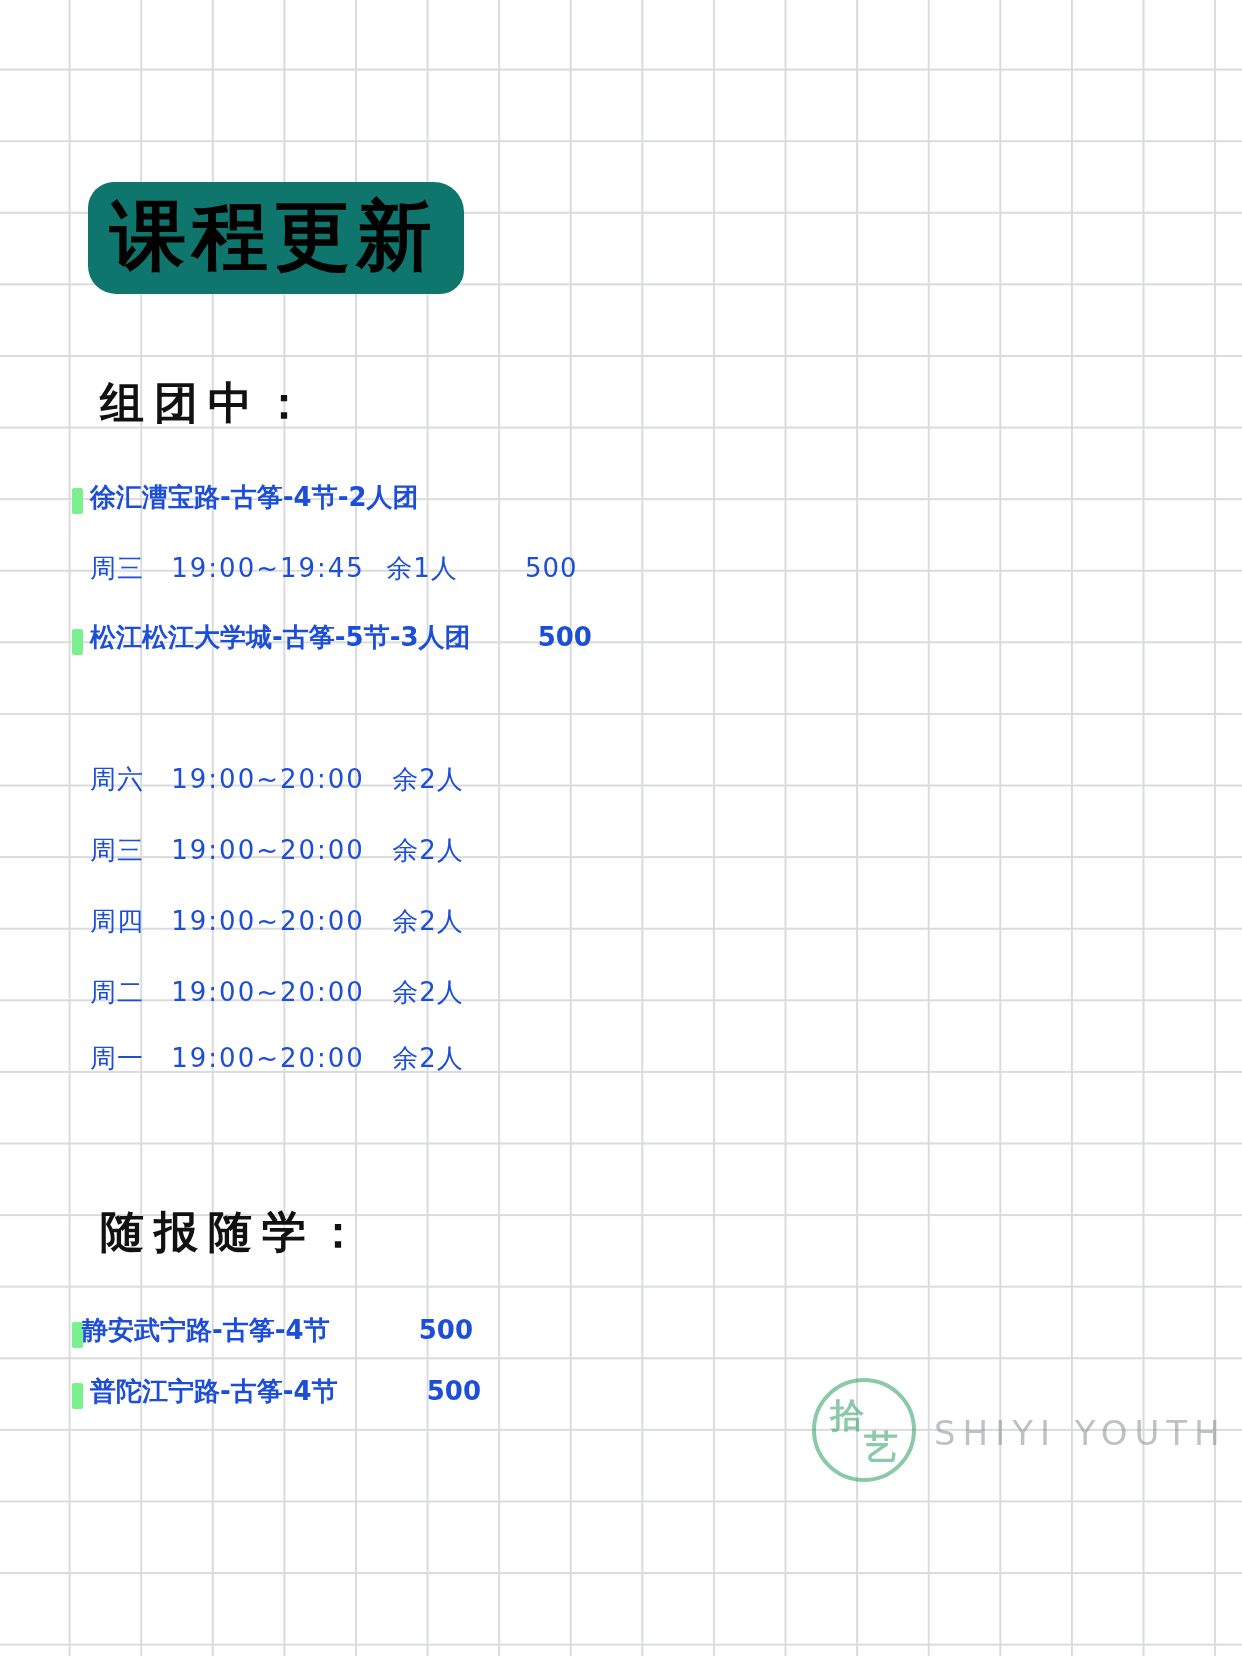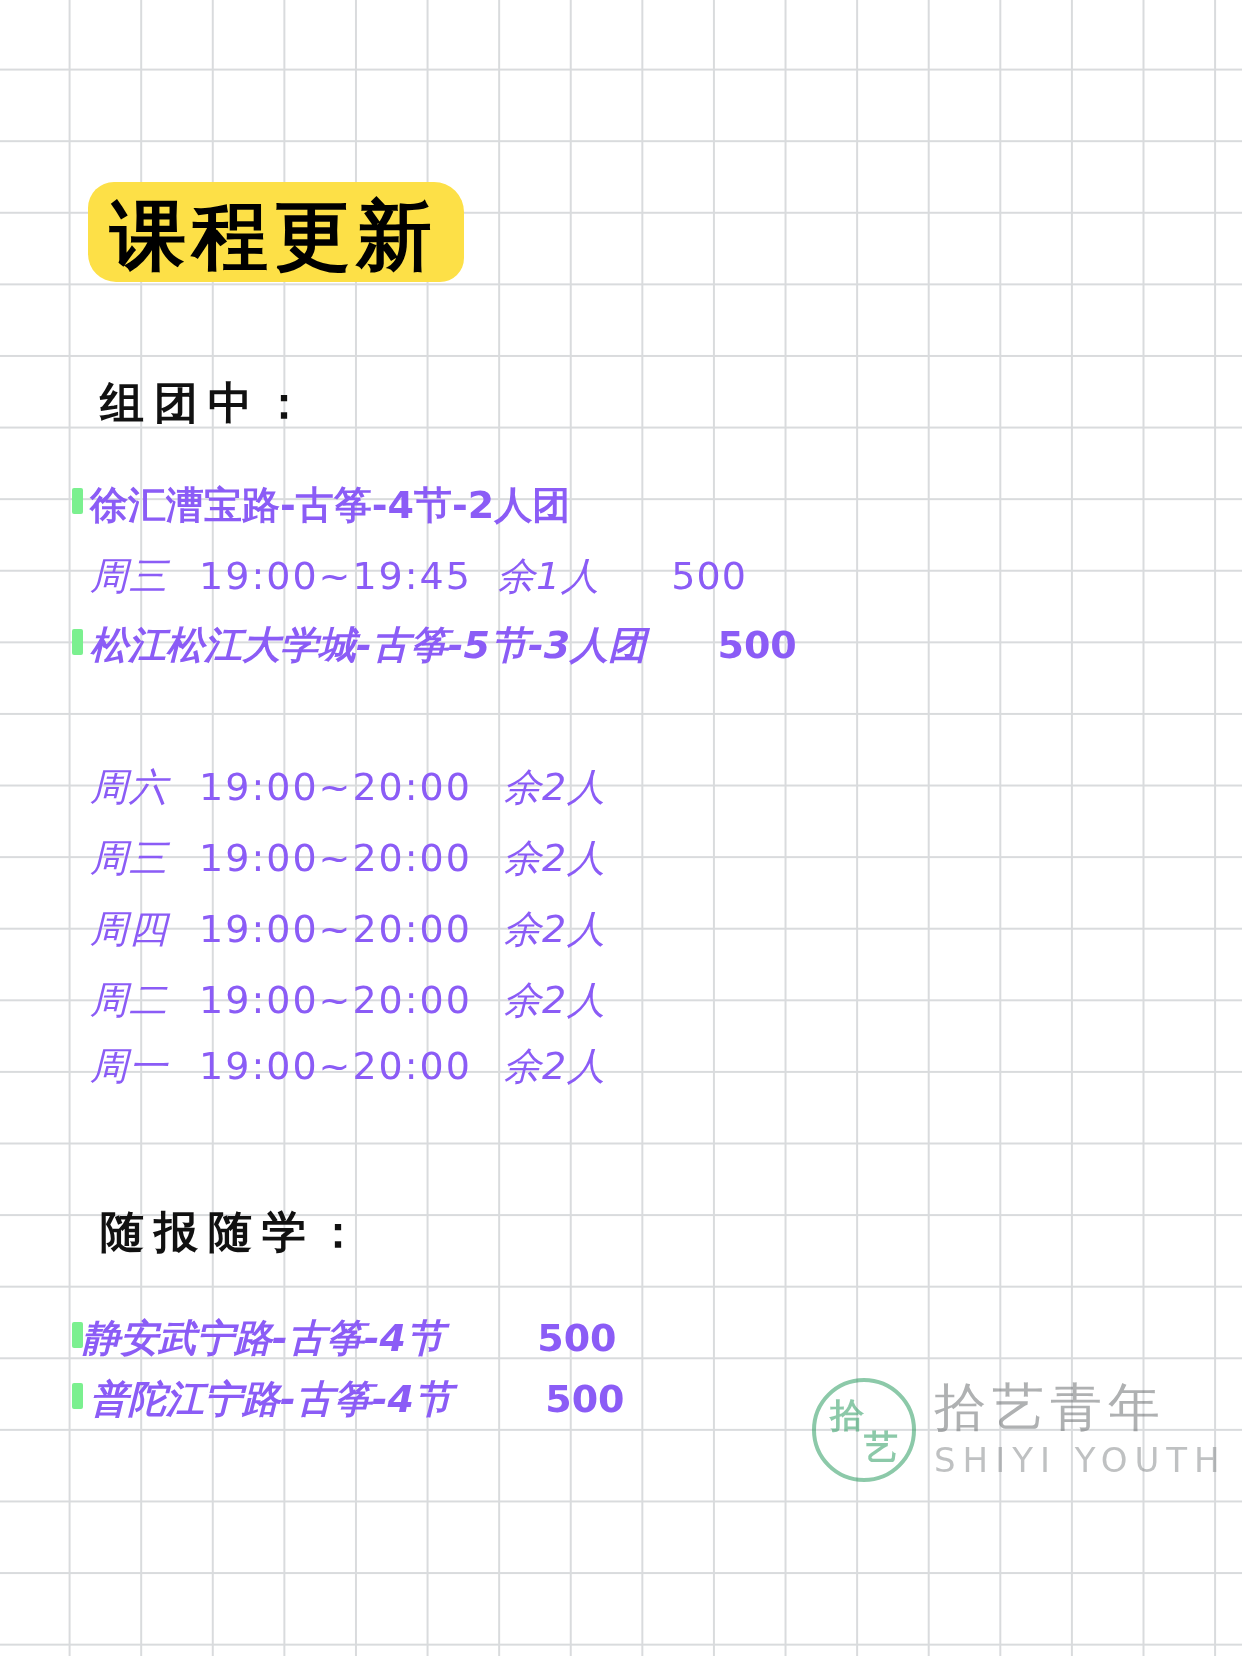--- a/index.html
+++ b/index.html
@@ -36,22 +36,22 @@
 
   
   #title-wrap {
     position: absolute;
     left: 88px;
     top: 182px;
   }
   #title-highlight {
     position: relative;
     display: inline-block;
-    padding: 14px 26px 6px 22px;
-    background: #fde047;
+    padding: 14px 26px 18px 22px;
+    background: #0f766e;
     border-radius: 26px 30px 24px 28px;
   }
   #title-text {
     font-size: 76px;
     line-height: 1.05;
     font-weight: 700;
     color: #000000;
     letter-spacing: 6px;
     white-space: nowrap;
   }
@@ -65,37 +65,37 @@
     letter-spacing: 10px;
     white-space: nowrap;
   }
   #heading-group { left: 100px; top: 374px; }
   #heading-dropin { left: 100px; top: 1203px; }
 
   
   .line {
     position: absolute;
     white-space: nowrap;
-    color: #8b5cf6;
-    font-size: 38px;
+    color: #1d4ed8;
+    font-size: 26px;
     letter-spacing: 1px;
     font-weight: 500;
   }
   .line.course {
     font-weight: 700;
     letter-spacing: 0px;
   }
   .bullet {
     position: absolute;
     width: 11px;
     height: 26px;
     background: #7bf08f;
     border-radius: 2px;
   }
-  .line .txt { display: inline-block; font-style: italic; }
+  .line .txt { display: inline-block; }
   .line .price {
     display: inline-block;
     margin-left: 58px;
   }
   .line.slot .time { letter-spacing: 2px; }
 
   
   #watermark {
     position: absolute;
     left: 812px;
@@ -213,18 +213,17 @@
     <span class="txt">普陀江宁路-古筝-4节</span>
     <span class="price" style="margin-left:80px;">500</span>
   </div>
 
   <div id="watermark">
     <div id="wm-mark">
       <span class="wm-ch wm-ch1">拾</span>
       <span class="wm-ch wm-ch2">艺</span>
     </div>
     <div id="wm-text">
-      <div id="wm-title">拾艺青年</div>
       <div id="wm-sub">SHIYI YOUTH</div>
     </div>
   </div>
 
 </div>
 
 </body></html>

